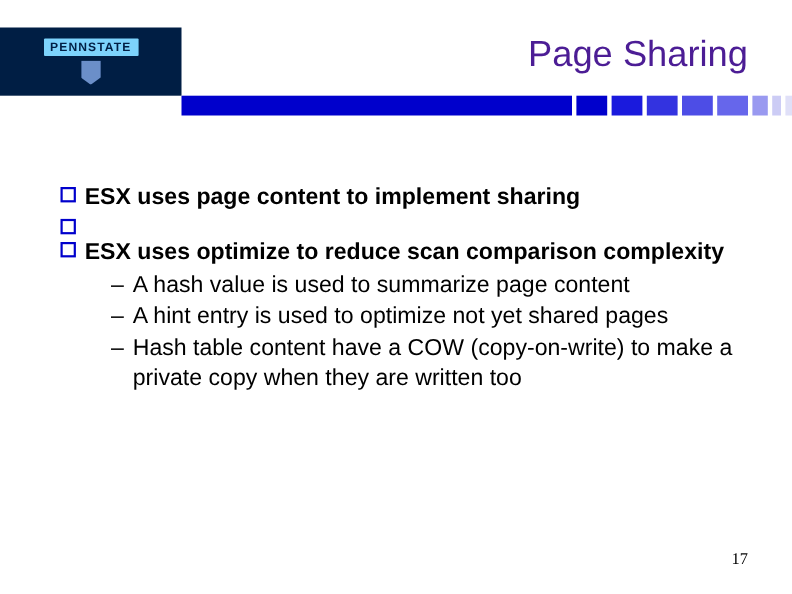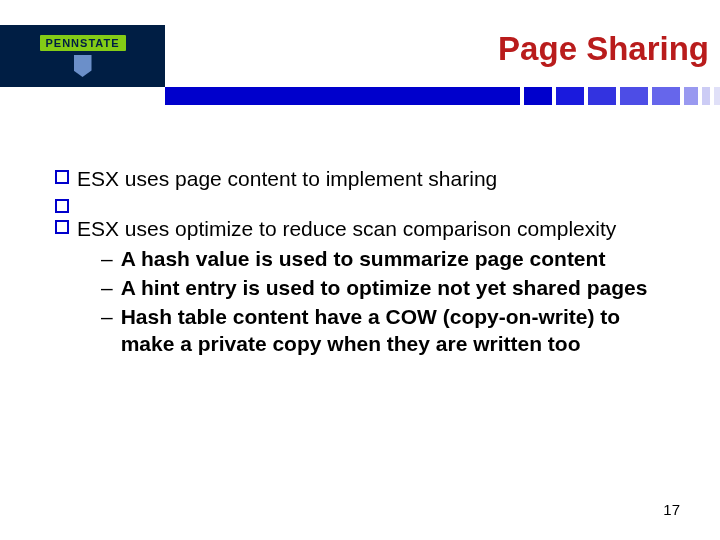--- a/index.html
+++ b/index.html
@@ -21,43 +21,43 @@
     left: 0;
     width: 165px;
     height: 62px;
     background: #001e44;
     display: flex;
     flex-direction: column;
     align-items: center;
     justify-content: center;
   }
   .logo-text {
-    background: #84cc16;
+    background: #7dd3fc;
     color: #001e44;
     font-weight: bold;
     font-size: 11px;
     letter-spacing: 1px;
     padding: 2px 6px;
     border-radius: 1px;
   }
   .logo-shield {
     width: 18px;
     height: 22px;
     margin-top: 4px;
     background: #6b8fc9;
     clip-path: polygon(0 0, 100% 0, 100% 70%, 50% 100%, 0 70%);
     position: relative;
   }
   .title {
     position: absolute;
     top: 30px;
-    right: 11px;
+    right: 40px;
     font-size: 33px;
-    font-weight: bold;
-    color: #b91c1c;
+    font-weight: normal;
+    color: #4c1d95;
     font-family: Arial, sans-serif;
   }
   .blue-stripe {
     position: absolute;
     top: 87px;
     left: 165px;
     right: 0;
     height: 18px;
     display: flex;
     gap: 4px;
@@ -94,51 +94,52 @@
   .bullet-icon {
     flex-shrink: 0;
     width: 14px;
     height: 14px;
     border: 2px solid #0000cc;
     margin-right: 8px;
     margin-top: 5px;
   }
   .bullet-text {
     font-size: 21px;
-    font-weight: normal;
+    font-weight: bold;
     color: #000;
     line-height: 1.3;
   }
   .sub-list {
     margin-left: 46px;
   }
   .sub-item {
     display: flex;
     align-items: flex-start;
     margin-bottom: 2px;
   }
   .dash {
     font-size: 21px;
     font-weight: normal;
     color: #000;
     margin-right: 8px;
     line-height: 1.3;
   }
   .sub-text {
     font-size: 21px;
-    font-weight: bold;
+    font-weight: normal;
     color: #000;
     line-height: 1.3;
   }
   .page-number {
     position: absolute;
     bottom: 22px;
     right: 40px;
     font-size: 15px;
     color: #000;
+    font-family: Liberation Serif, serif;
   }
 </style>
 </head>
 <body>
 
 <div class="header">
   <div class="logo-bar">
     <span class="logo-text">PENNSTATE</span>
     <div class="logo-shield"></div>
   </div>

